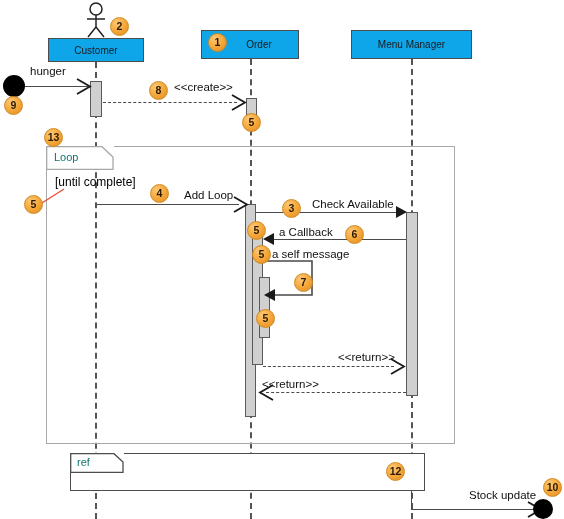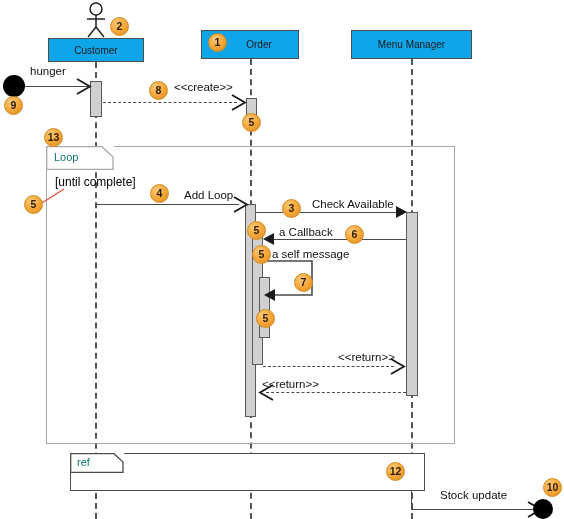--- a/index.html
+++ b/index.html
@@ -241,21 +241,21 @@
   <div class="frame-box ref-frame" style="left:70px; top:453px; width:355px; height:38px;"></div>
   <svg class="frame-tab" style="left:70px; top:453px;" width="54" height="20" viewBox="0 0 54 20">
     <path d="M0.7,0.7 L44,0.7 L53,9 L53,19.3 L0.7,19.3 Z" fill="#ffffff" stroke="#4d4d4d" stroke-width="1.3"></path>
   </svg>
   <div class="frame-tab-label" style="left:77px; top:456px;text-align:right;">ref</div>
 
   <div class="msg-line" style="left:412px; top:509px; width:124px;"></div>
   <svg class="arrow-open" style="left:527px; top:501px;" width="16" height="17" viewBox="0 0 16 17">
     <polyline points="1,1 14,8.5 1,16" fill="none" stroke="#1a1a1a" stroke-width="1.8"></polyline>
   </svg>
-  <div class="msg-label" style="left:440px; top:489px;">Stock update</div>
+  <div class="msg-label" style="left:469px; top:489px;">Stock update</div>
   <div class="endpoint-dot" style="left:533px; top:499px; width:20px; height:20px;"></div>
 
   <div style="position:absolute; left:411px; top:491px; width:0; height:19px; border-left:1.6px solid #4a4a4a;"></div>
 
   <div class="badge" style="left:208px; top:33px;">1</div>
   <div class="badge" style="left:110px; top:17px;">2</div>
   <div class="badge" style="left:282px; top:199px;">3</div>
   <div class="badge" style="left:150px; top:184px;">4</div>
   <div class="badge" style="left:242px; top:113px;">5</div>
   <div class="badge" style="left:247px; top:221px;">5</div>

